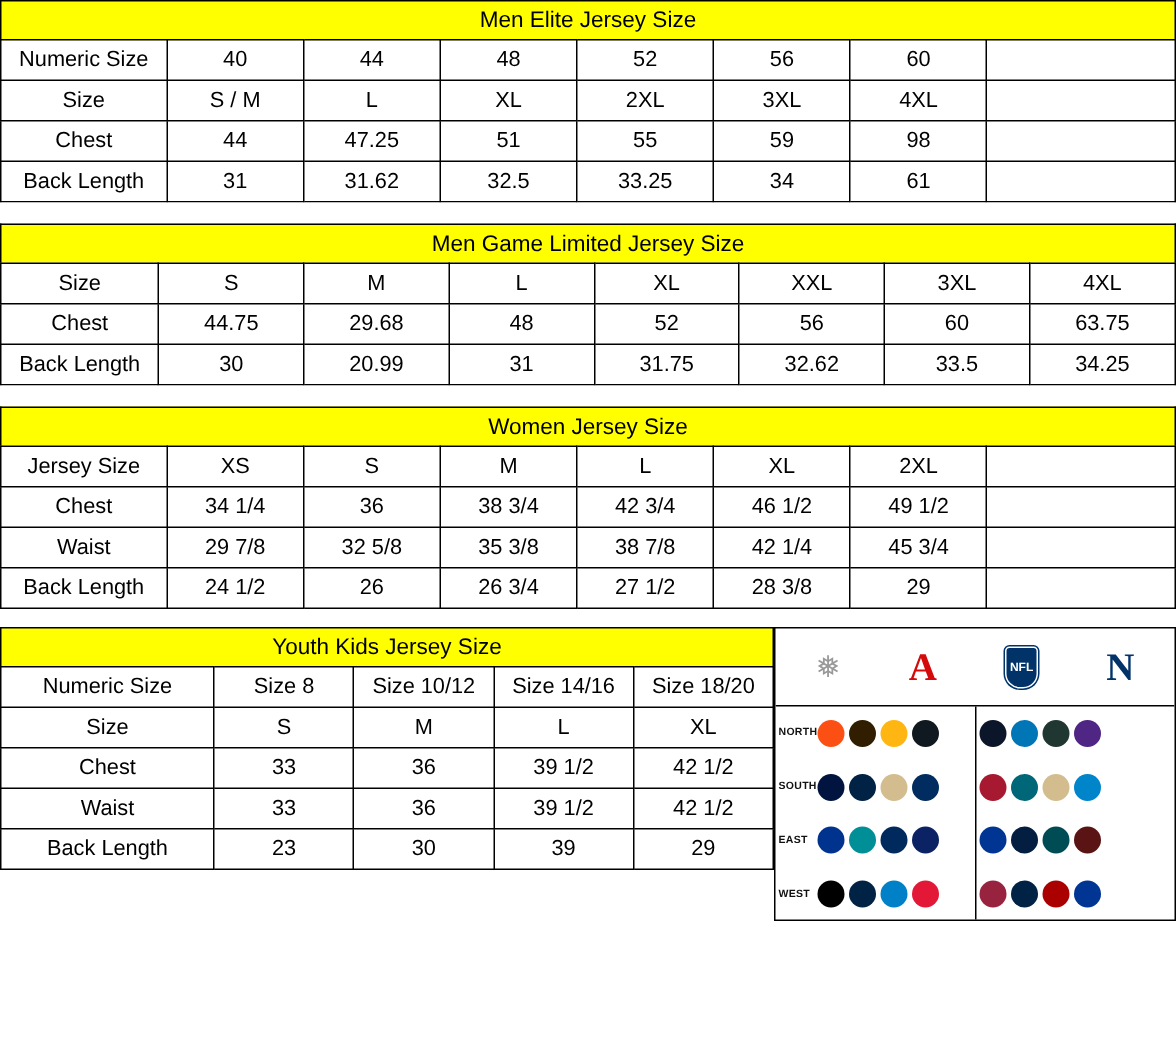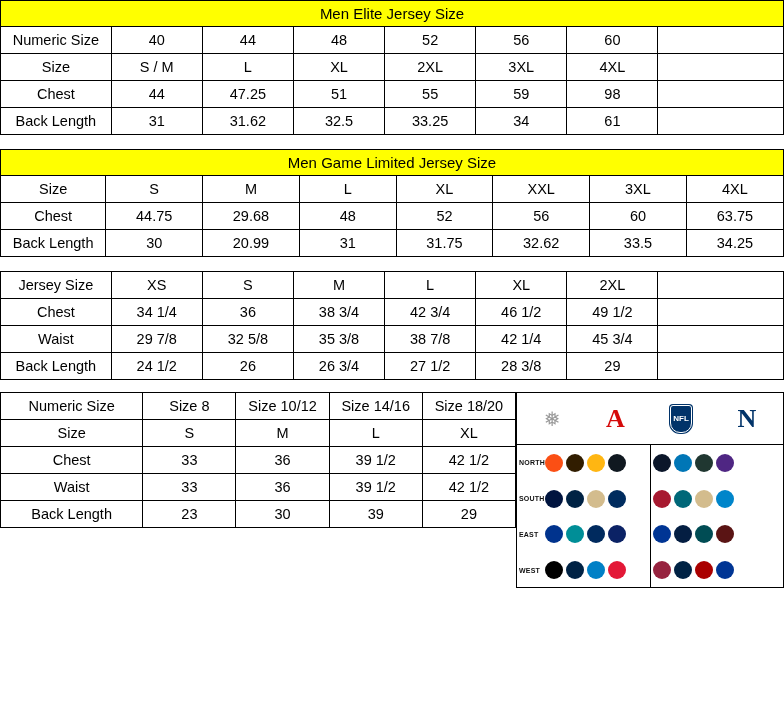--- a/index.html
+++ b/index.html
@@ -264,20 +264,21 @@
         <td>33.5</td>
         <td>34.25</td>
       </tr>
     </tbody>
       </table>
   </div>
 
   <div class="gap"></div>
 
   <div class="section">
+    <div class="band">Women Jersey Size</div>
     <table class="grid">
       <tbody>
           <tr>
         <td style="width:13.5%">Jersey Size</td>
         <td style="width:11%">XS</td>
         <td style="width:11%">S</td>
         <td style="width:11%">M</td>
         <td style="width:11%">L</td>
         <td style="width:11%">XL</td>
         <td style="width:11%">2XL</td>
@@ -314,20 +315,21 @@
         <td class="blank-cell"></td>
       </tr>
     </tbody>
       </table>
   </div>
 
   <div class="gap-sm"></div>
 
   <div class="youth-wrap">
     <div class="youth-left">
+      <div class="band">Youth Kids Jersey Size</div>
       <table class="grid">
         <tbody>
             <tr class="bigger-row">
           <td style="width:28%">Numeric Size</td>
           <td style="width:18%">Size 8</td>
           <td style="width:18%">Size 10/12</td>
           <td style="width:18%">Size 14/16</td>
           <td style="width:18%">Size 18/20</td>
         </tr>
         <tr class="bigger-row">

